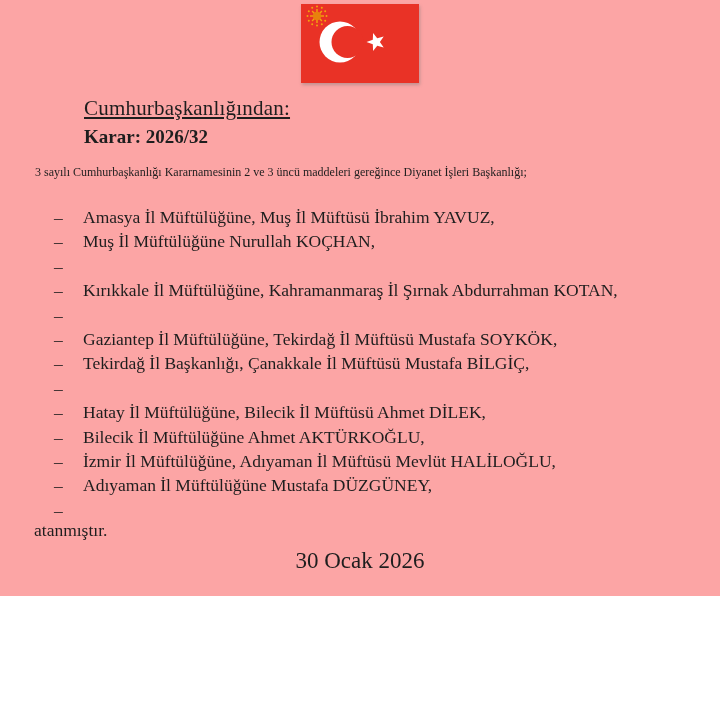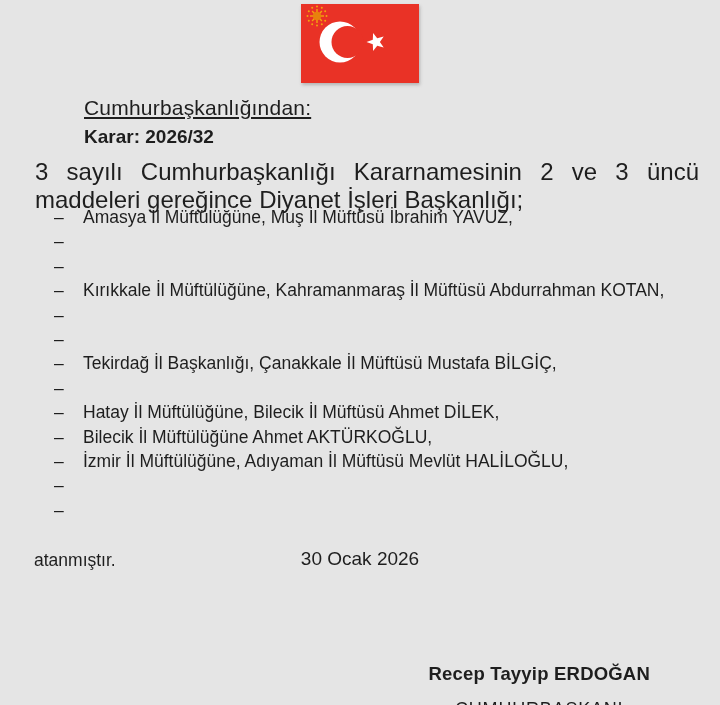--- a/index.html
+++ b/index.html
@@ -3,24 +3,24 @@
 <meta charset="utf-8">
 <style>
   html, body {
     margin: 0;
     padding: 0;
     background: #ffffff;
   }
   .page {
     position: relative;
     width: 720px;
-    height: 705px;
-    background: #e5e5e5;
+    height: 596px;
+    background: #fca5a5;
     overflow: hidden;
-    font-family: Liberation Sans, sans-serif;
+    font-family: Liberation Serif, serif;
     color: #1e1e1e;
   }
 
   
   .flag-wrap {
     position: absolute;
     left: 301px;
     top: 4px;
     width: 118px;
     height: 79px;
@@ -45,21 +45,21 @@
     font-weight: bold;
     text-align: center;
   }
 
   
   .intro {
     position: absolute;
     left: 35px;
     top: 158px;
     width: 664px;
-    font-size: 24px;
+    font-size: 12px;
     line-height: 28px;
     text-align: justify;
   }
 
   
   .appointments {
     position: absolute;
     left: 54px;
     top: 205px;
     width: 650px;
@@ -73,30 +73,30 @@
   .appt-dash {
     flex: 0 0 29px;
     width: 29px;
   }
   .appt-text { white-space: nowrap; }
 
   
   .closing {
     position: absolute;
     left: 34px;
-    top: 550px;
+    top: 520px;
     font-size: 17.5px;
   }
   .date-line {
     position: absolute;
     left: 0;
     top: 548px;
     width: 720px;
     text-align: center;
-    font-size: 19px;
+    font-size: 23px;
   }
 
   
   .signature {
     position: absolute;
     top: 647px;
     right: 70px;
     text-align: center;
     margin-top: 16px;
   }
@@ -160,33 +160,35 @@
 
   <div class="intro">3 sayılı Cumhurbaşkanlığı Kararnamesinin 2 ve 3 üncü maddeleri gereğince Diyanet İşleri Başkanlığı;</div>
 
   <div class="appointments">
     <div class="appt-row">
       <span class="appt-dash">–</span>
       <span class="appt-text">Amasya İl Müftülüğüne, Muş İl Müftüsü İbrahim YAVUZ,</span>
     </div>
     <div class="appt-row">
       <span class="appt-dash">–</span>
-    </div>
-    <div class="appt-row">
-      <span class="appt-dash">–</span>
-    </div>
-    <div class="appt-row">
-      <span class="appt-dash">–</span>
-      <span class="appt-text">Kırıkkale İl Müftülüğüne, Kahramanmaraş İl Müftüsü Abdurrahman KOTAN,</span>
-    </div>
-    <div class="appt-row">
-      <span class="appt-dash">–</span>
-    </div>
-    <div class="appt-row">
-      <span class="appt-dash">–</span>
+      <span class="appt-text">Muş İl Müftülüğüne Nurullah KOÇHAN,</span>
+    </div>
+    <div class="appt-row">
+      <span class="appt-dash">–</span>
+    </div>
+    <div class="appt-row">
+      <span class="appt-dash">–</span>
+      <span class="appt-text">Kırıkkale İl Müftülüğüne, Kahramanmaraş İl Şırnak Abdurrahman KOTAN,</span>
+    </div>
+    <div class="appt-row">
+      <span class="appt-dash">–</span>
+    </div>
+    <div class="appt-row">
+      <span class="appt-dash">–</span>
+      <span class="appt-text">Gaziantep İl Müftülüğüne, Tekirdağ İl Müftüsü Mustafa SOYKÖK,</span>
     </div>
     <div class="appt-row">
       <span class="appt-dash">–</span>
       <span class="appt-text">Tekirdağ İl Başkanlığı, Çanakkale İl Müftüsü Mustafa BİLGİÇ,</span>
     </div>
     <div class="appt-row">
       <span class="appt-dash">–</span>
     </div>
     <div class="appt-row">
       <span class="appt-dash">–</span>
@@ -195,20 +197,21 @@
     <div class="appt-row">
       <span class="appt-dash">–</span>
       <span class="appt-text">Bilecik İl Müftülüğüne Ahmet AKTÜRKOĞLU,</span>
     </div>
     <div class="appt-row">
       <span class="appt-dash">–</span>
       <span class="appt-text">İzmir İl Müftülüğüne, Adıyaman İl Müftüsü Mevlüt HALİLOĞLU,</span>
     </div>
     <div class="appt-row">
       <span class="appt-dash">–</span>
+      <span class="appt-text">Adıyaman İl Müftülüğüne Mustafa DÜZGÜNEY,</span>
     </div>
     <div class="appt-row">
       <span class="appt-dash">–</span>
     </div>
   </div>
 
   <div class="closing">atanmıştır.</div>
 
   <div class="date-line">30 Ocak 2026</div>
 

